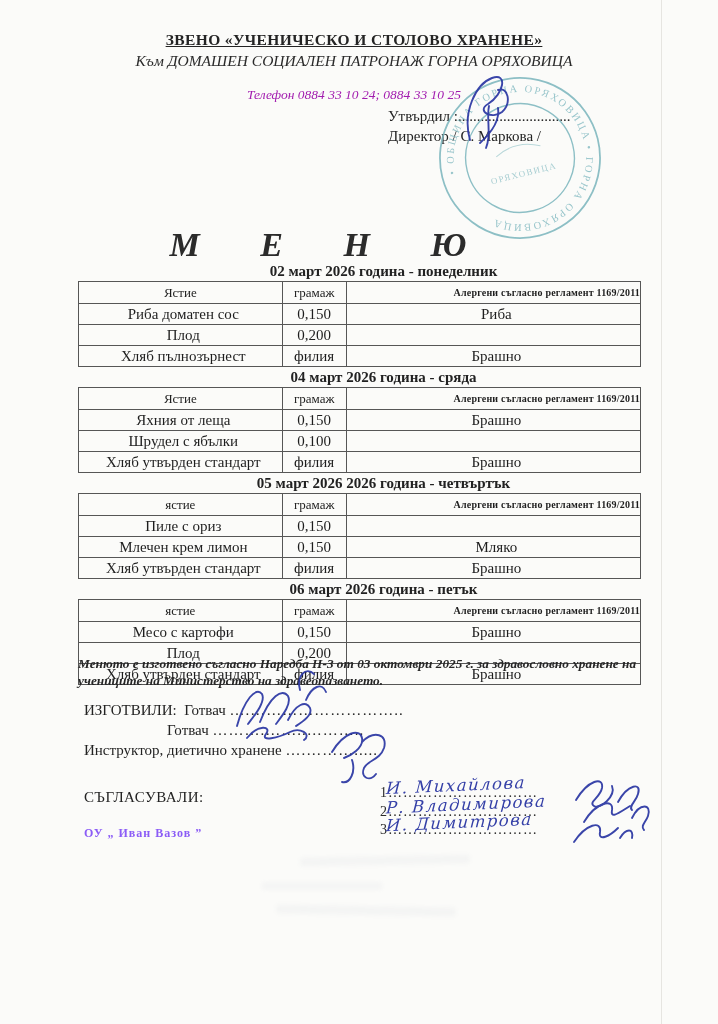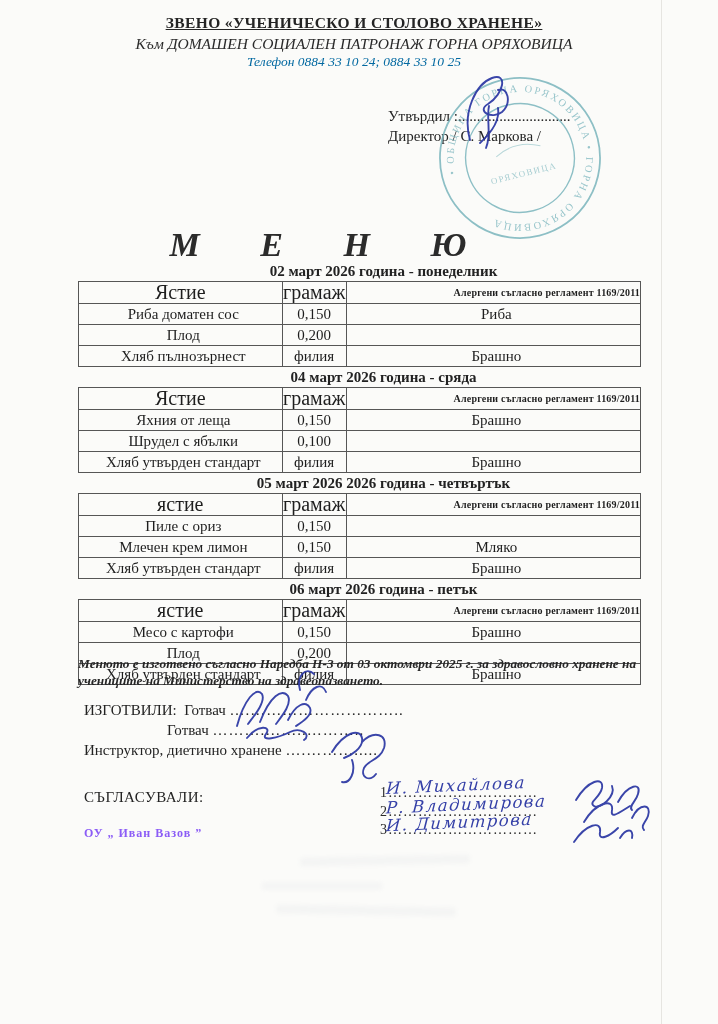--- a/index.html
+++ b/index.html
@@ -10,24 +10,24 @@
     color:#1e1e1e;
     position:relative;
     overflow:hidden;
   }
   .page{position:absolute;inset:0;}
   
   .scan-edge{position:absolute;left:661px;top:0;width:1px;height:1024px;background:#e6e5e1;}
   .smudge{position:absolute;background:#8a93a8;opacity:0.06;filter:blur(2px);border-radius:3px;}
 
   
-  .org-head{position:absolute;left:0;top:13px;width:708px;text-align:center;line-height:1.25;}
+  .org-head{position:absolute;left:0;top:30px;width:708px;text-align:center;line-height:1.25;}
   .org-line1{font-size:15.5px;font-weight:bold;text-decoration:underline;letter-spacing:0.4px;color:#242424;}
   .org-line2{font-size:15.5px;font-style:italic;margin-top:2px;color:#2a2a2a;}
-  .org-line3{font-size:13.5px;font-style:italic;margin-top:0;color:#0369a1;}
+  .org-line3{font-size:13.5px;font-style:italic;margin-top:16px;color:#a21caf;}
 
   
   .approve{position:absolute;left:388px;top:106px;font-size:15px;line-height:1.35;color:#242424;}
 
   
   .stamp{position:absolute;left:436px;top:74px;width:168px;height:168px;transform:rotate(-14deg);opacity:0.85;}
 
   
   .ink{position:absolute;left:0;top:0;width:718px;height:1024px;pointer-events:none;}
 
@@ -38,21 +38,21 @@
   
   .menus{position:absolute;left:78px;top:261px;width:611px;}
   .menu-block{margin:0;}
   .date-title{text-align:center;font-weight:bold;font-size:15px;height:20px;line-height:20px;color:#222;}
   table.menu{width:563px;border-collapse:collapse;table-layout:fixed;}
   table.menu td{border:1px solid #565656;overflow:hidden;white-space:nowrap;text-align:center;}
   td.c1{width:199px;font-size:15px;padding:0 0 0 6px;height:18px;line-height:18px;}
   td.c2{width:62px;font-size:15px;text-align:center;height:18px;line-height:18px;}
   td.c3{width:288px;font-size:15px;padding:0 0 0 6px;height:18px;line-height:18px;}
   tr.head td{height:21px;line-height:21px;}
-  tr.head td.c1,tr.head td.c2{text-align:center;padding:0;font-size:20px;margin-top:24px;}
+  tr.head td.c1,tr.head td.c2{text-align:center;padding:0;font-size:13px;margin-top:24px;}
   tr.head td.c3{text-align:right;padding:0;font-weight:bold;font-size:10px;letter-spacing:0.2px;}
 
   
   .footnote{position:absolute;left:78px;top:655px;width:572px;
     font-size:13.3px;font-weight:bold;font-style:italic;line-height:1.28;color:#262626;}
 
   
   .prepared{position:absolute;left:84px;top:700px;font-size:15px;line-height:20px;color:#232323;}
   .prepared .row2{margin-left:83px;}
   .dots{letter-spacing:1px;}

